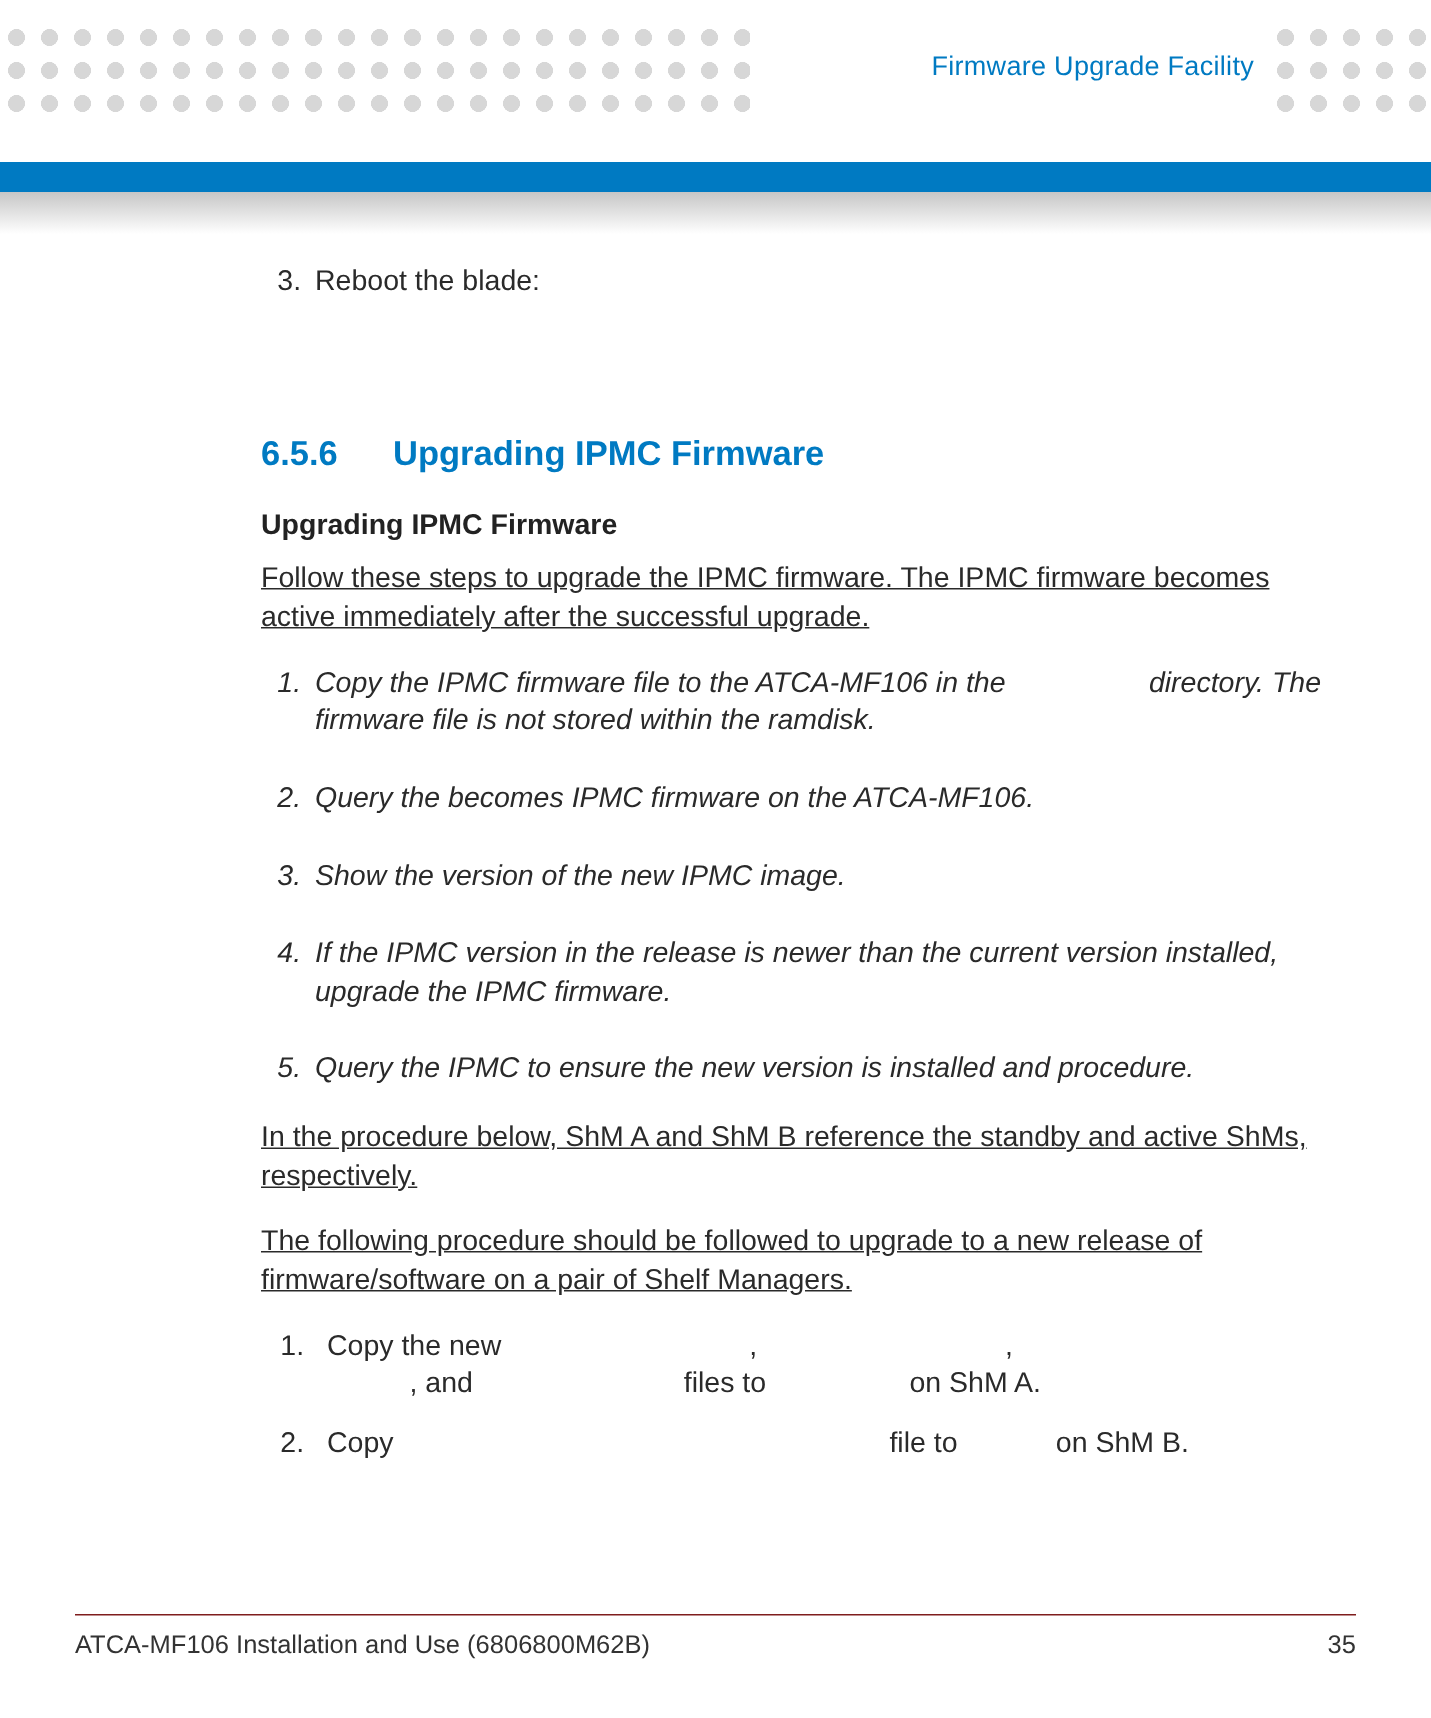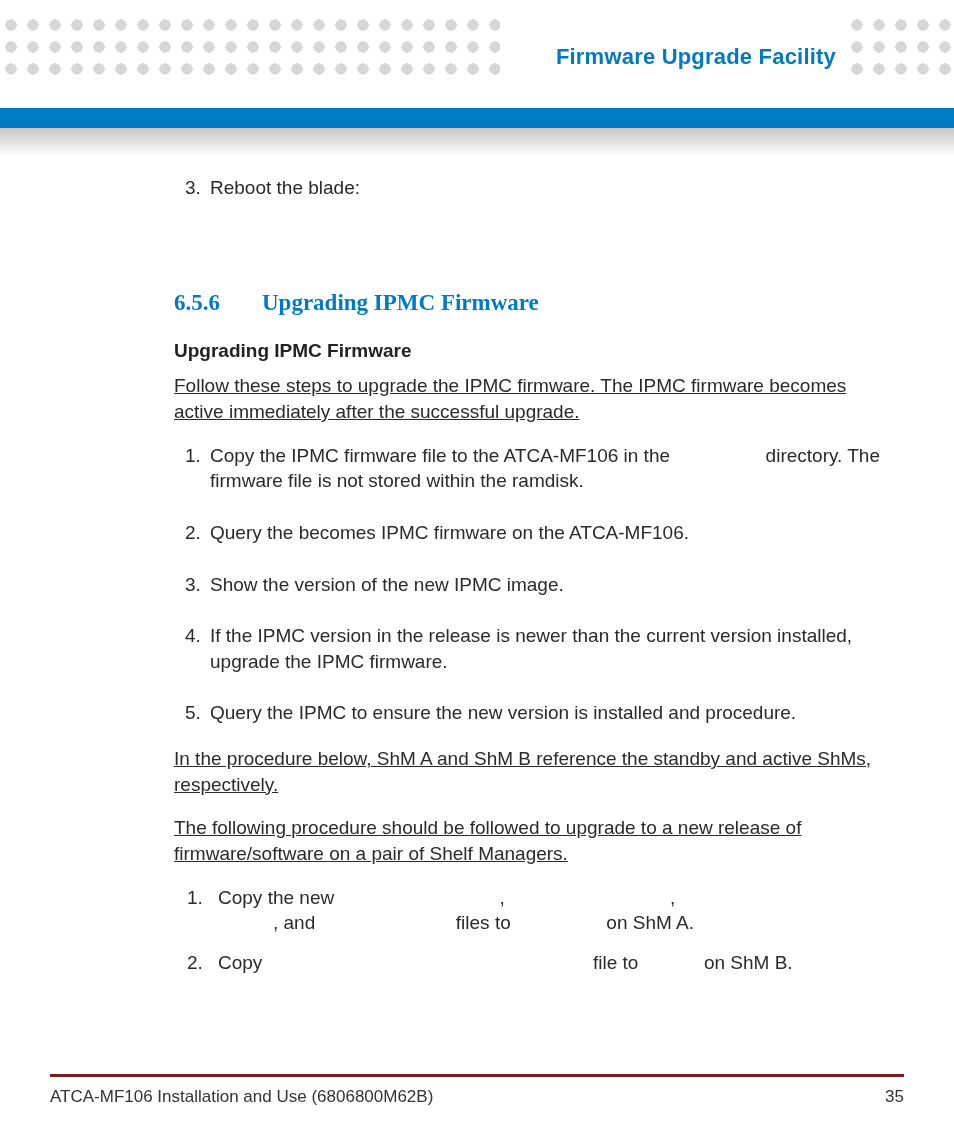--- a/index.html
+++ b/index.html
@@ -13,25 +13,25 @@
     height: 62px;
     background-image: radial-gradient(#d7d7d7 36%, transparent 37%);
     background-size: 22px 22px;
     background-position: 0 0;
   }
   .dots-left { left: 0; width: 500px; }
   .dots-right { right: 0; width: 108px; }
 
   .header-title {
     position: absolute;
-    top: 44px;
+    top: 34px;
     right: 118px;
     color: #007ac2;
-    font-weight: 700;
-    font-size: 22px;
+    font-weight: 400;
+    font-size: 18px;
     letter-spacing: .2px;
   }
 
   
   .blue-bar { position: absolute; top: 108px; left: 0; right: 0; height: 20px; background: #007ac2; }
   .grey-grad { position: absolute; top: 128px; left: 0; right: 0; height: 28px;
     background: linear-gradient(to bottom, #c6c6c6, #ffffff); }
 
   .content {
     position: absolute;
@@ -45,44 +45,43 @@
 
   .ol-top { padding-left: 32px; }
   .ol-top li { padding-left: 4px; margin-bottom: 8px; }
   .ol-top li::marker { font-size: 19px; }
 
   .sec {
     display: flex;
     gap: 28px;
     margin-top: 86px;
     align-items: baseline;
-    font-family: Liberation Serif, serif;
   }
   .secnum { color: #007ac2; font-weight: 700; font-size: 23px; width: 60px; flex: none; }
   .sectitle { color: #007ac2; font-weight: 700; font-size: 23px; }
 
   .secbody { margin-left: 0; margin-top: 20px; }
   .subhead { font-weight: 700; font-size: 19px; margin-bottom: 10px; color: #222; }
   .para { margin-bottom: 18px; text-decoration: underline; }
 
-  .ol-body { list-style: decimal; padding-left: 32px; }
+  .ol-body { list-style: decimal; padding-left: 32px; font-style: italic; }
   .ol-body li { padding-left: 4px; margin-bottom: 26px; }
   .ol-body li:last-child { margin-bottom: 0; }
 
   .gap-inline { display: inline-block; width: 85px; }
   .gap-sm { display: inline-block; width: 55px; }
   .gap-md { display: inline-block; width: 130px; }
   .gap-lg { display: inline-block; width: 160px; }
 
   .footer {
     position: absolute;
     bottom: 38px;
     left: 50px;
     right: 50px;
-    border-top: 3px solid #7f1d1d;
+    border-top: 1px solid #7f1d1d;
     padding-top: 10px;
     display: flex;
     justify-content: space-between;
     font-size: 17px;
     color: #333;
   }
 
   
   .ol-tight { list-style: decimal; padding-left: 34px; }
   .ol-tight li { padding-left: 10px; margin-bottom: 14px; }

